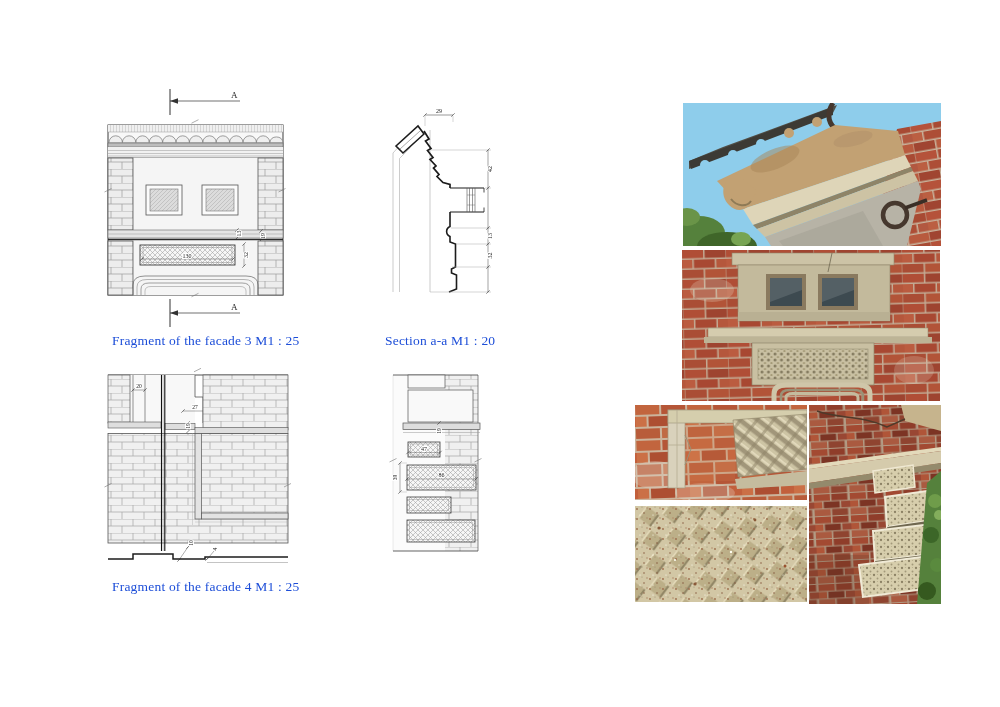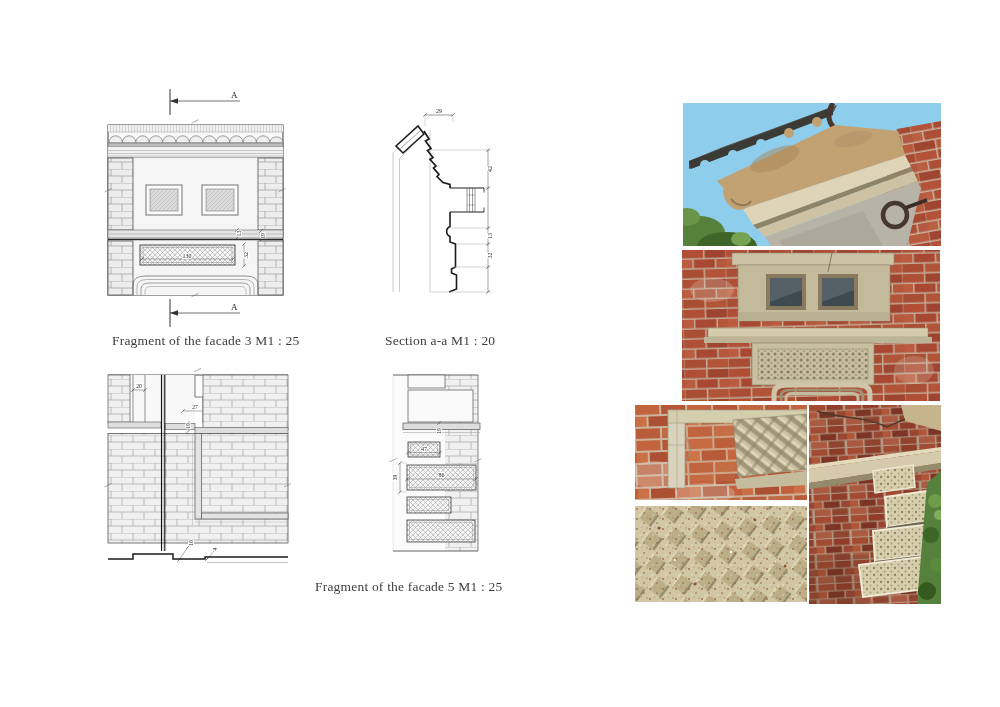--- a/index.html
+++ b/index.html
@@ -1,21 +1,21 @@
 <!DOCTYPE html>
 <html><head>
 <meta charset="utf-8">
 <style>
   html,body{margin:0;padding:0;background:#e9e9e9;}
   .page{position:relative;width:1000px;height:707px;background:#ffffff;overflow:hidden;
         font-family:"Liberation Serif",serif;}
   figure{position:absolute;margin:0;padding:0;}
   svg{display:block;}
   .caption{position:absolute;font-family:"Liberation Serif",serif;font-size:13.5px;
-           color:#404040;white-space:nowrap;letter-spacing:.2px;}
+           color:#1d4ed8;white-space:nowrap;letter-spacing:.2px;}
   svg text{font-family:"Liberation Serif",serif;fill:#222;}
   .halo{paint-order:stroke;stroke:#ffffff;stroke-width:2px;}
 </style>
 </head>
 <body>
 
 <div class="page">
 
   <figure style="left:100px;top:85px;width:200px;height:246px">
     <svg viewBox="0 0 200 246" width="200" height="246">
@@ -185,20 +185,21 @@
         <path d="M88,182L79,195" stroke="#333" stroke-width="0.4"></path>
         <path d="M77.3,196.7L80.7,193.3 M86.3,183.7L89.7,180.3" stroke="#333" stroke-width="0.6"></path>
         <text transform="rotate(-90 93 178)" x="93" y="178" font-size="5.5" text-anchor="middle" class="halo">10</text>
         <path d="M114,186L107,194.5" stroke="#333" stroke-width="0.4"></path>
         <path d="M105.3,195.7L108.7,192.3" stroke="#333" stroke-width="0.6"></path>
         <text transform="rotate(-90 117 184)" x="117" y="184" font-size="5.5" text-anchor="middle" class="halo">4</text>
         <path d="M4.5,122l7,-3.5 M184,122l7,-3.5 M94,6.8l7,-3.5" stroke="#777" stroke-width="0.6"></path>
       </g>
     </svg>
   </figure>
+  <div class="caption" style="left:112px;top:579px">Fragment of the facade 4 M1 : 25</div>
 
   <figure style="left:383px;top:365px;width:110px;height:195px">
     <svg viewBox="0 0 110 195" width="110" height="195">
       <defs>
         <pattern id="q1d" width="22" height="14" patternUnits="userSpaceOnUse">
           <rect width="22" height="14" fill="#f0f0f0"></rect>
           <path d="M0,0H22 M0,7H22 M11,0V7 M0,7V14 M22,7V14" stroke="#a2a2a2" stroke-width="0.7" fill="none"></path>
         </pattern>
         <pattern id="xh4" width="5" height="5" patternUnits="userSpaceOnUse">
           <rect width="5" height="5" fill="#f6f6f6"></rect>
@@ -243,21 +244,20 @@
         </g>
         <g>
           <rect x="24" y="155" width="68" height="22" fill="url(#xh4)" stroke="#3c3c3c" stroke-width="0.8"></rect>
           <rect x="26.5" y="157.5" width="63" height="17" fill="none" stroke="#8a8a8a" stroke-width="0.4"></rect>
         </g>
         <line x1="10" y1="186" x2="95" y2="186" stroke="#3c3c3c" stroke-width="0.8"></line>
         <path d="M6.5,97l7,-3.5 M91.5,97l7,-3.5" stroke="#777" stroke-width="0.6"></path>
       </g>
     </svg>
   </figure>
-  <div class="caption" style="left:315px;top:579px">Fragment of the facade 5 M1 : 25</div>
 
   <svg style="position:absolute;left:683px;top:103px" viewBox="0 0 258 143" width="258" height="143">
     <defs>
       <pattern id="pb1" width="44" height="30" patternUnits="userSpaceOnUse" patternTransform="rotate(-10)">
         <rect width="44" height="30" fill="#c8b39c"></rect>
         <rect x="0" y="0" width="21" height="8.5" fill="#b5523a"></rect>
           <rect x="22.5" y="0" width="21" height="8.5" fill="#a84a33"></rect>
         <rect x="-11" y="10" width="21" height="8.5" fill="#bb5f42"></rect>
           <rect x="11.5" y="10" width="21" height="8.5" fill="#ad4e36"></rect>
           <rect x="34" y="10" width="21" height="8.5" fill="#b25840"></rect>

